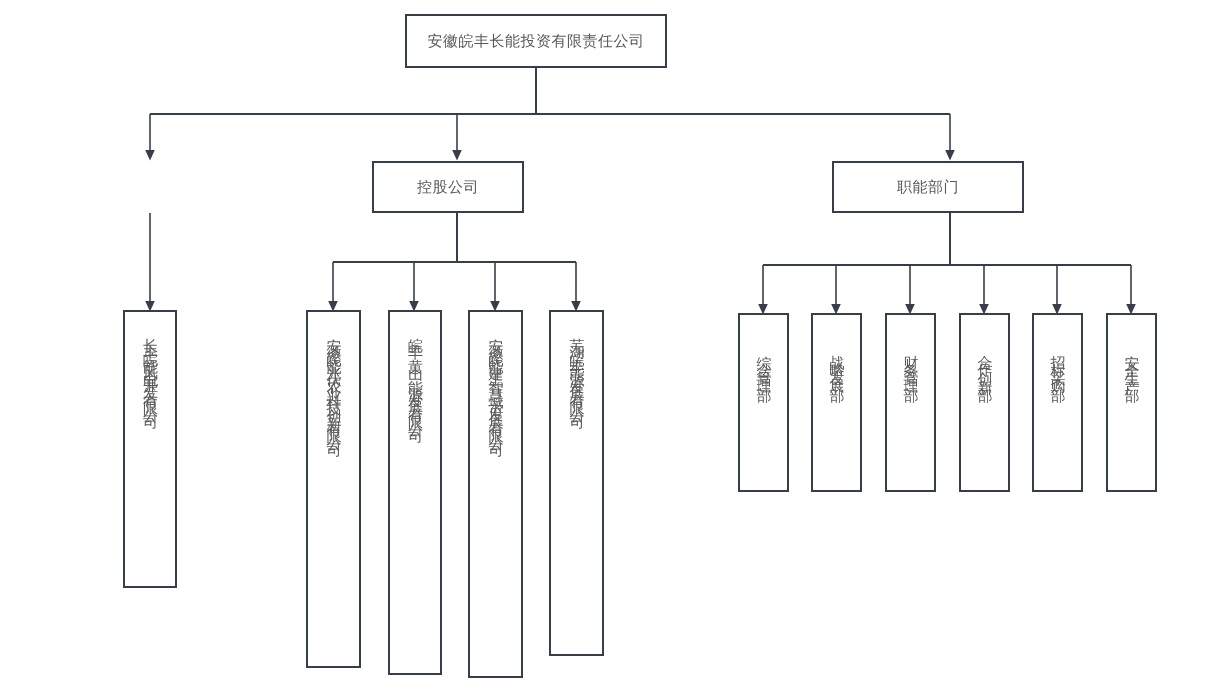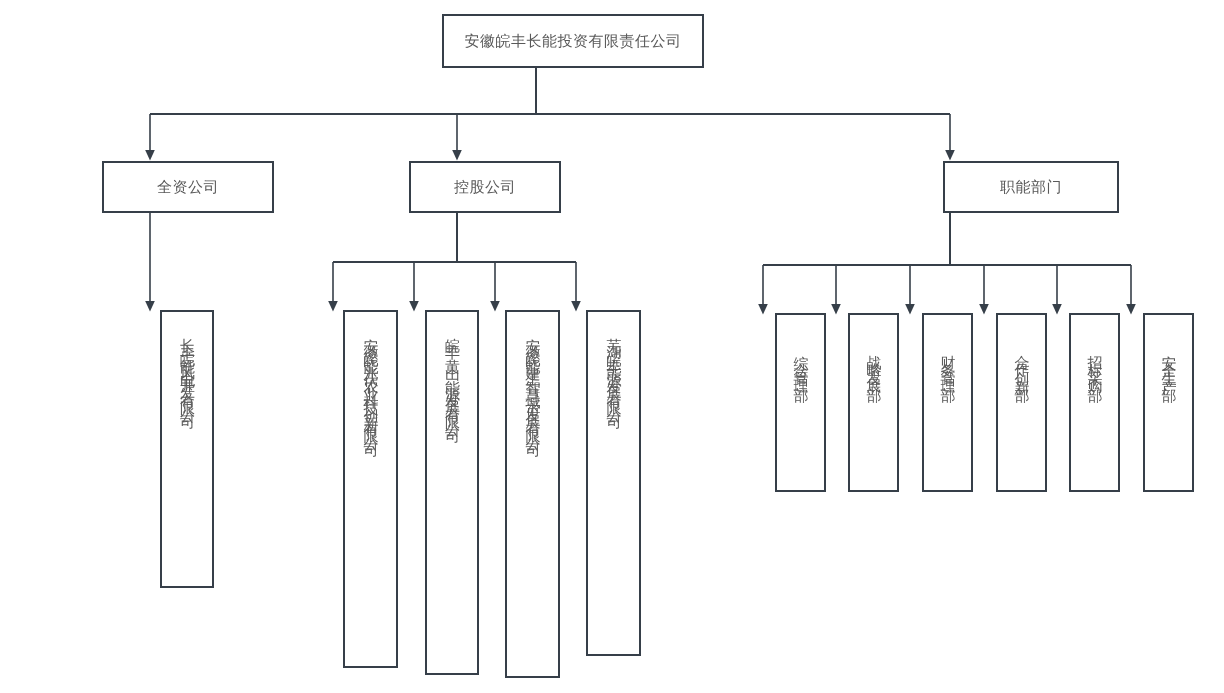--- a/index.html
+++ b/index.html
@@ -28,21 +28,20 @@
   .node {
     position: absolute;
     box-sizing: border-box;
     border: 2px solid #363f49;
     background: #ffffff;
     color: #595959;
     display: flex;
     align-items: center;
     justify-content: center;
     z-index: 2;
-    margin-left: 37px;
   }
   .node-label {
     display: block;
     text-align: center;
     line-height: 1.0;
     white-space: pre-wrap;
   }
   
   .node.horiz .node-label {
     font-size: 15px;
@@ -103,27 +102,24 @@
     <path d="M910,265 L910,305" stroke="#363f49" stroke-width="1.6" fill="none" marker-end="url(#arrow)"></path>
     <path d="M984,265 L984,305" stroke="#363f49" stroke-width="1.6" fill="none" marker-end="url(#arrow)"></path>
     <path d="M1057,265 L1057,305" stroke="#363f49" stroke-width="1.6" fill="none" marker-end="url(#arrow)"></path>
     <path d="M1131,265 L1131,305" stroke="#363f49" stroke-width="1.6" fill="none" marker-end="url(#arrow)"></path>
   </svg>
 
   <div class="node horiz" style="left:405px; top:14px; width:262px; height:54px;">
     <span class="node-label">安徽皖丰长能投资有限责任公司</span>
   </div>
 
-  <div class="node horiz" style="left:65px; top:161px; width:172px; height:52px;">
-    <span class="node-label">全资公司</span>
-  </div>
   <div class="node horiz" style="left:372px; top:161px; width:152px; height:52px;">
     <span class="node-label">控股公司</span>
   </div>
-  <div class="node horiz" style="left:906px; top:161px; width:176px; height:52px;">
+  <div class="node horiz" style="left:832px; top:161px; width:192px; height:52px;">
     <span class="node-label">职能部门</span>
   </div>
 
   <div class="node vert" style="left:123px; top:310px; width:54px; height:278px;">
     <span class="node-label">长丰皖能风电开发有限公司</span>
   </div>
 
   <div class="node vert" style="left:306px; top:310px; width:55px; height:358px;">
     <span class="node-label">安徽皖能光伏农业科技创新有限公司</span>
   </div>

